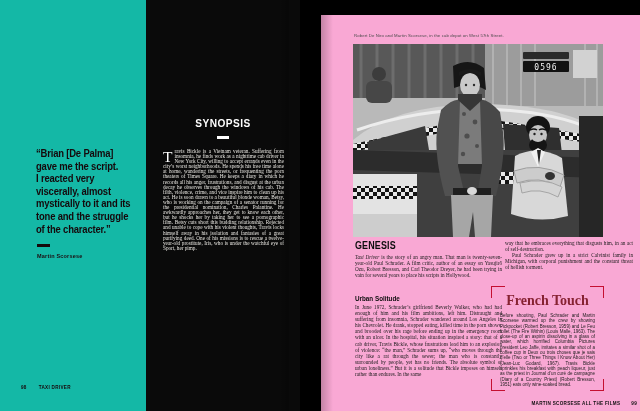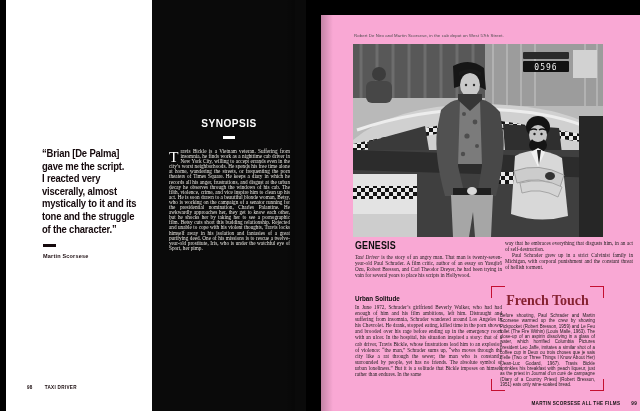--- a/index.html
+++ b/index.html
@@ -1,21 +1,21 @@
 <!DOCTYPE html>
 <html><head>
 <meta charset="utf-8">
 <style>
   html,body{margin:0;padding:0;background:#141414;}
   *{box-sizing:border-box;}
   .spread{position:relative;width:640px;height:411px;overflow:hidden;background:#000;
           font-family:"Liberation Sans",sans-serif;}
 
   
-  .page-left{position:absolute;left:0;top:0;width:289px;height:411px;background:#ffffff;margin-left:6px;}
+  .page-left{position:absolute;left:0;top:0;width:289px;height:411px;background:#14b8a6;}
   .page-left .edge-shade{position:absolute;right:0;top:0;width:10px;height:100%;
       background:linear-gradient(to right,rgba(0,0,0,0),rgba(0,0,0,.25));}
   .black-band{position:absolute;left:146px;top:0;width:154px;height:411px;background:#0a0a0a;}
 
   .quote{position:absolute;left:36px;top:147px;width:118px;color:#15090c;
          font-weight:700;font-size:10.5px;line-height:12.6px;letter-spacing:-0.2px;
          white-space:pre-line;transform:scaleX(0.9);transform-origin:0 0;}
   .quote-dash{position:absolute;left:37px;top:244px;width:13px;height:3px;background:#15090c;}
   .quote-attr{position:absolute;left:37px;top:253px;font-size:5.5px;font-weight:700;
               letter-spacing:.2px;color:#1c0c10;}

